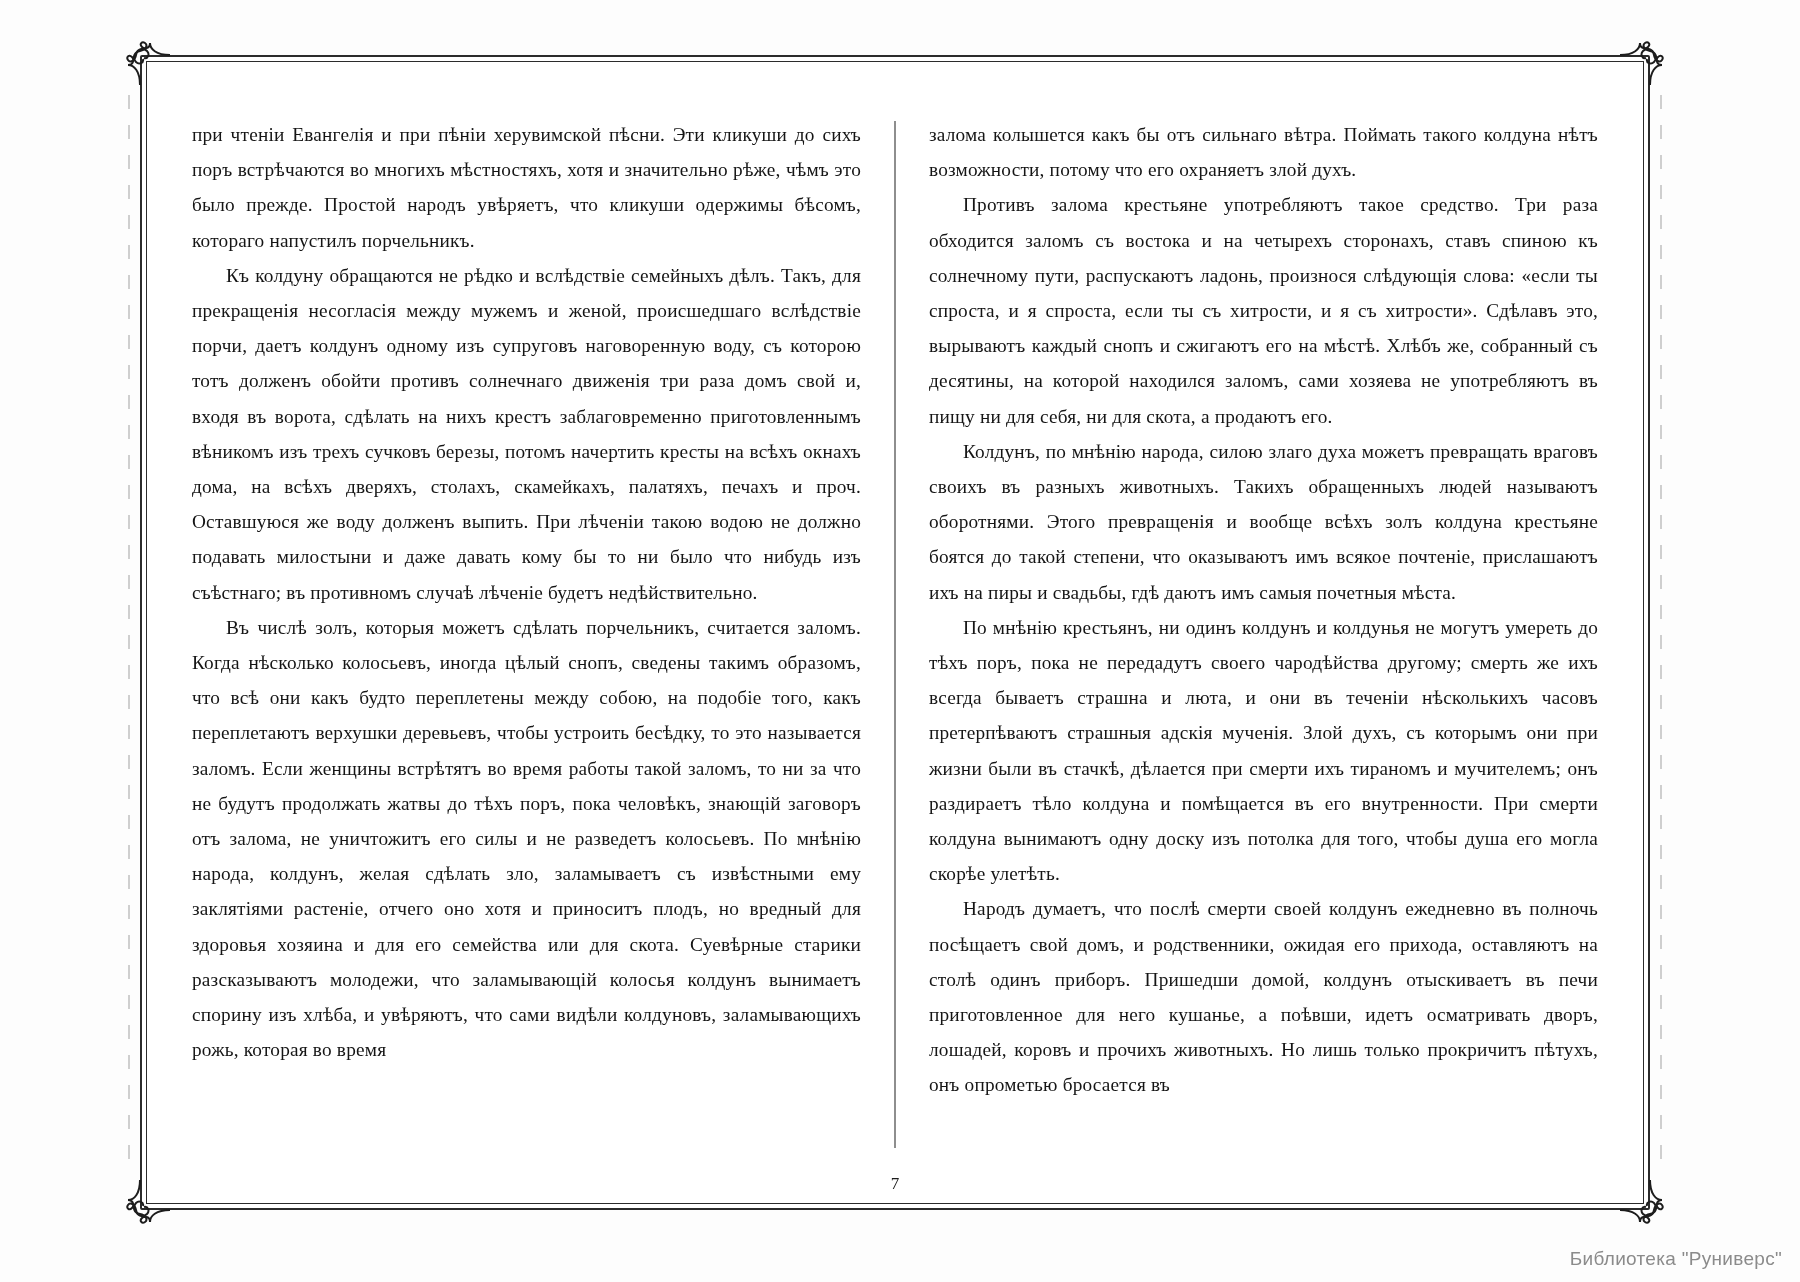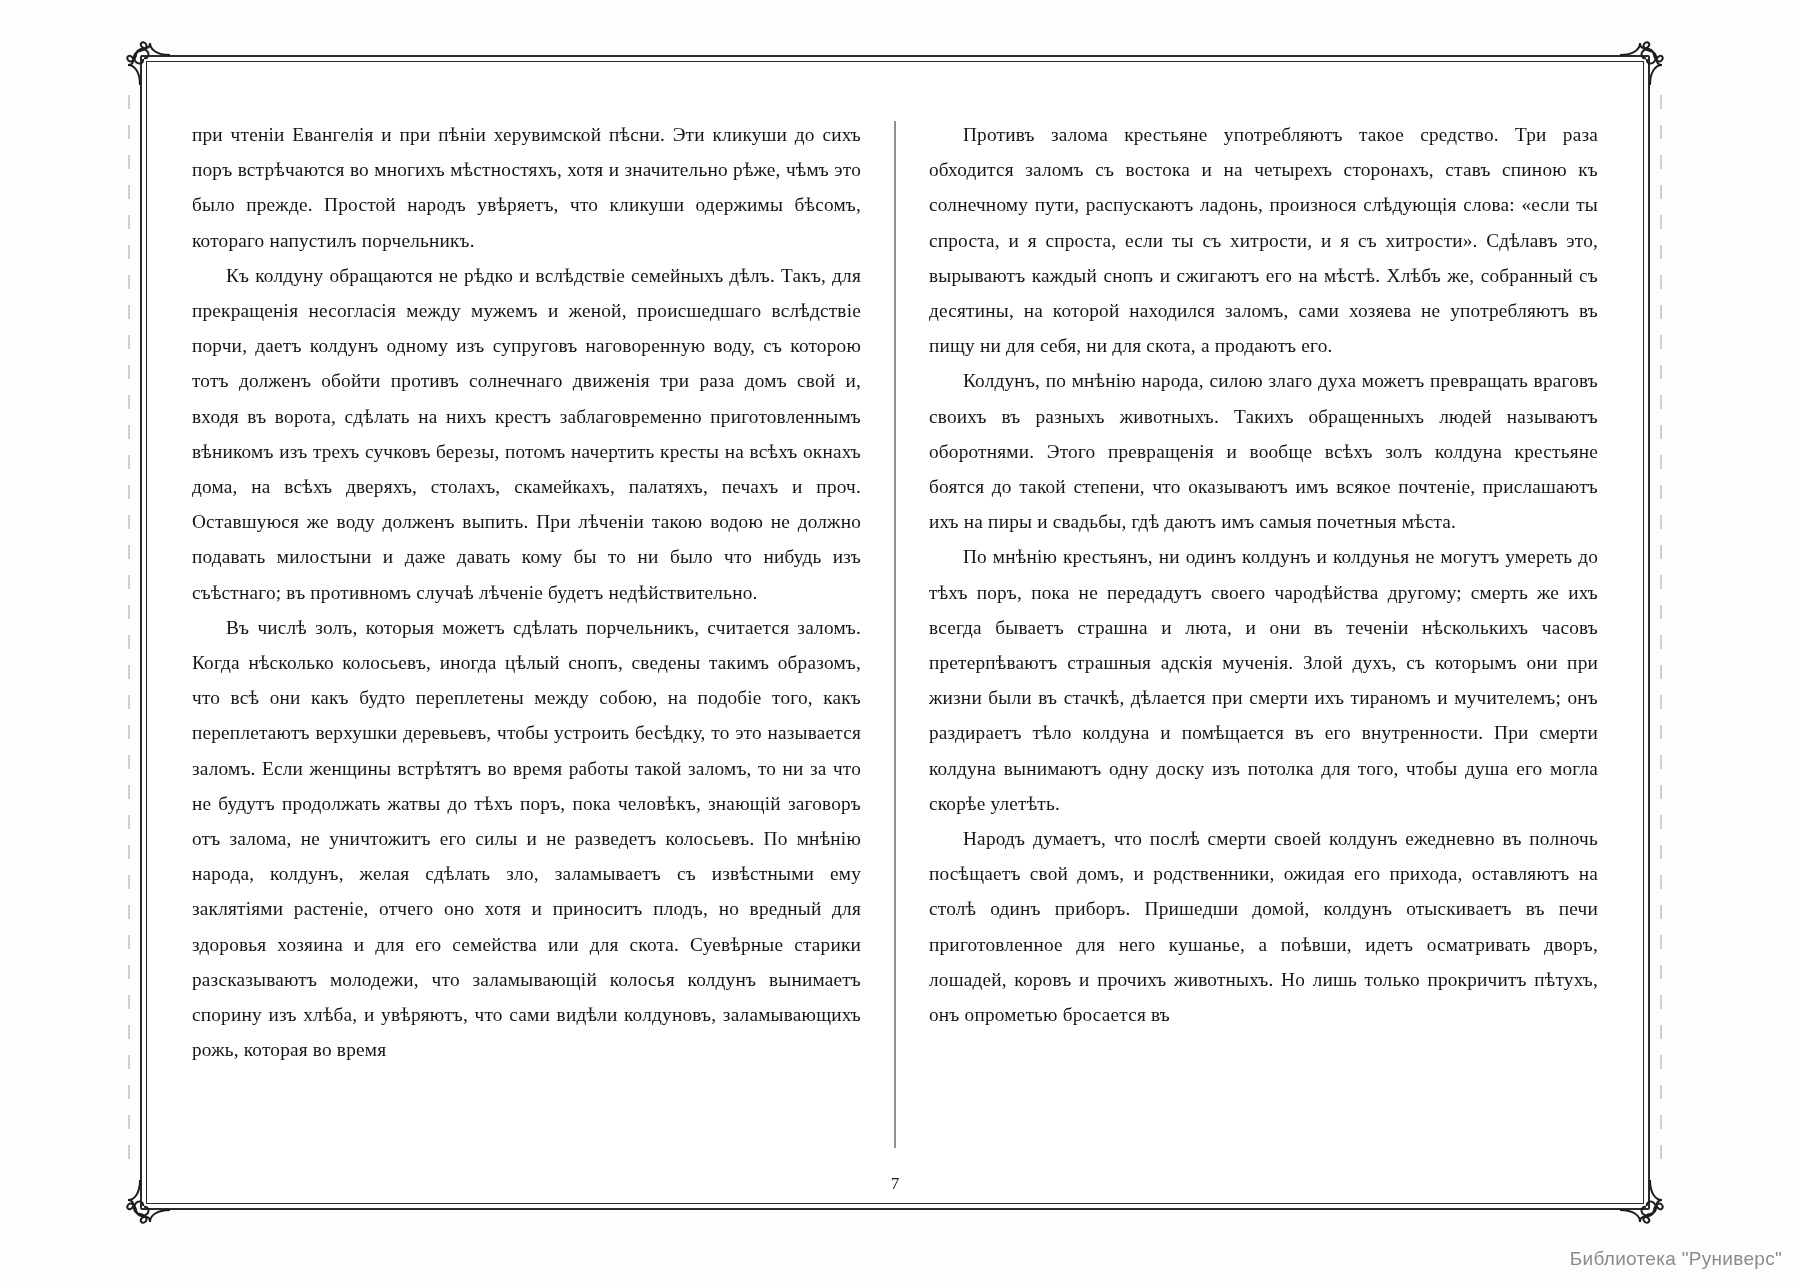--- a/index.html
+++ b/index.html
@@ -183,20 +183,21 @@
 
       <div class="divider"></div>
 
       <div class="col left">
         <p class="para noindent">при чтеніи Евангелія и при пѣніи херувимской пѣсни. Эти кликуши до сихъ поръ встрѣчаются во многихъ мѣстностяхъ, хотя и значительно рѣже, чѣмъ это было прежде. Простой народъ увѣряетъ, что кликуши одержимы бѣсомъ, котораго напустилъ порчельникъ.</p>
         <p class="para">Къ колдуну обращаются не рѣдко и вслѣдствіе семейныхъ дѣлъ. Такъ, для прекращенія несогласія между мужемъ и женой, происшедшаго вслѣдствіе порчи, даетъ колдунъ одному изъ супруговъ наговоренную воду, съ которою тотъ долженъ обойти противъ солнечнаго движенія три раза домъ свой и, входя въ ворота, сдѣлать на нихъ крестъ заблаговременно приготовленнымъ вѣникомъ изъ трехъ сучковъ березы, потомъ начертить кресты на всѣхъ окнахъ дома, на всѣхъ дверяхъ, столахъ, скамейкахъ, палатяхъ, печахъ и проч. Оставшуюся же воду долженъ выпить. При лѣченіи такою водою не должно подавать милостыни и даже давать кому бы то ни было что нибудь изъ съѣстнаго; въ противномъ случаѣ лѣченіе будетъ недѣйствительно.</p>
         <p class="para">Въ числѣ золъ, которыя можетъ сдѣлать порчельникъ, считается заломъ. Когда нѣсколько колосьевъ, иногда цѣлый снопъ, сведены такимъ образомъ, что всѣ они какъ будто переплетены между собою, на подобіе того, какъ переплетаютъ верхушки деревьевъ, чтобы устроить бесѣдку, то это называется заломъ. Если женщины встрѣтятъ во время работы такой заломъ, то ни за что не будутъ продолжать жатвы до тѣхъ поръ, пока человѣкъ, знающій заговоръ отъ залома, не уничтожитъ его силы и не разведетъ колосьевъ. По мнѣнію народа, колдунъ, желая сдѣлать зло, заламываетъ съ извѣстными ему заклятіями растеніе, отчего оно хотя и приноситъ плодъ, но вредный для здоровья хозяина и для его семейства или для скота. Суевѣрные старики разсказываютъ молодежи, что заламывающій колосья колдунъ вынимаетъ спорину изъ хлѣба, и увѣряютъ, что сами видѣли колдуновъ, заламывающихъ рожь, которая во время</p>
       </div>
 
       <div class="col right">
+        <p class="para noindent">залома колышется какъ бы отъ сильнаго вѣтра. Поймать такого колдуна нѣтъ возможности, потому что его охраняетъ злой духъ.</p>
         <p class="para">Противъ залома крестьяне употребляютъ такое средство. Три раза обходится заломъ съ востока и на четырехъ сторонахъ, ставъ спиною къ солнечному пути, распускаютъ ладонь, произнося слѣдующія слова: «если ты спроста, и я спроста, если ты съ хитрости, и я съ хитрости». Сдѣлавъ это, вырываютъ каждый снопъ и сжигаютъ его на мѣстѣ. Хлѣбъ же, собранный съ десятины, на которой находился заломъ, сами хозяева не употребляютъ въ пищу ни для себя, ни для скота, а продаютъ его.</p>
         <p class="para">Колдунъ, по мнѣнію народа, силою злаго духа можетъ превращать враговъ своихъ въ разныхъ животныхъ. Такихъ обращенныхъ людей называютъ оборотнями. Этого превращенія и вообще всѣхъ золъ колдуна крестьяне боятся до такой степени, что оказываютъ имъ всякое почтеніе, прислашаютъ ихъ на пиры и свадьбы, гдѣ даютъ имъ самыя почетныя мѣста.</p>
         <p class="para">По мнѣнію крестьянъ, ни одинъ колдунъ и колдунья не могутъ умереть до тѣхъ поръ, пока не передадутъ своего чародѣйства другому; смерть же ихъ всегда бываетъ страшна и люта, и они въ теченіи нѣсколькихъ часовъ претерпѣваютъ страшныя адскія мученія. Злой духъ, съ которымъ они при жизни были въ стачкѣ, дѣлается при смерти ихъ тираномъ и мучителемъ; онъ раздираетъ тѣло колдуна и помѣщается въ его внутренности. При смерти колдуна вынимаютъ одну доску изъ потолка для того, чтобы душа его могла скорѣе улетѣть.</p>
         <p class="para">Народъ думаетъ, что послѣ смерти своей колдунъ ежедневно въ полночь посѣщаетъ свой домъ, и родственники, ожидая его прихода, оставляютъ на столѣ одинъ приборъ. Пришедши домой, колдунъ отыскиваетъ въ печи приготовленное для него кушанье, а поѣвши, идетъ осматривать дворъ, лошадей, коровъ и прочихъ животныхъ. Но лишь только прокричитъ пѣтухъ, онъ опрометью бросается въ</p>
       </div>
 
     </div>
 
     <div class="page-number">7</div>
 

